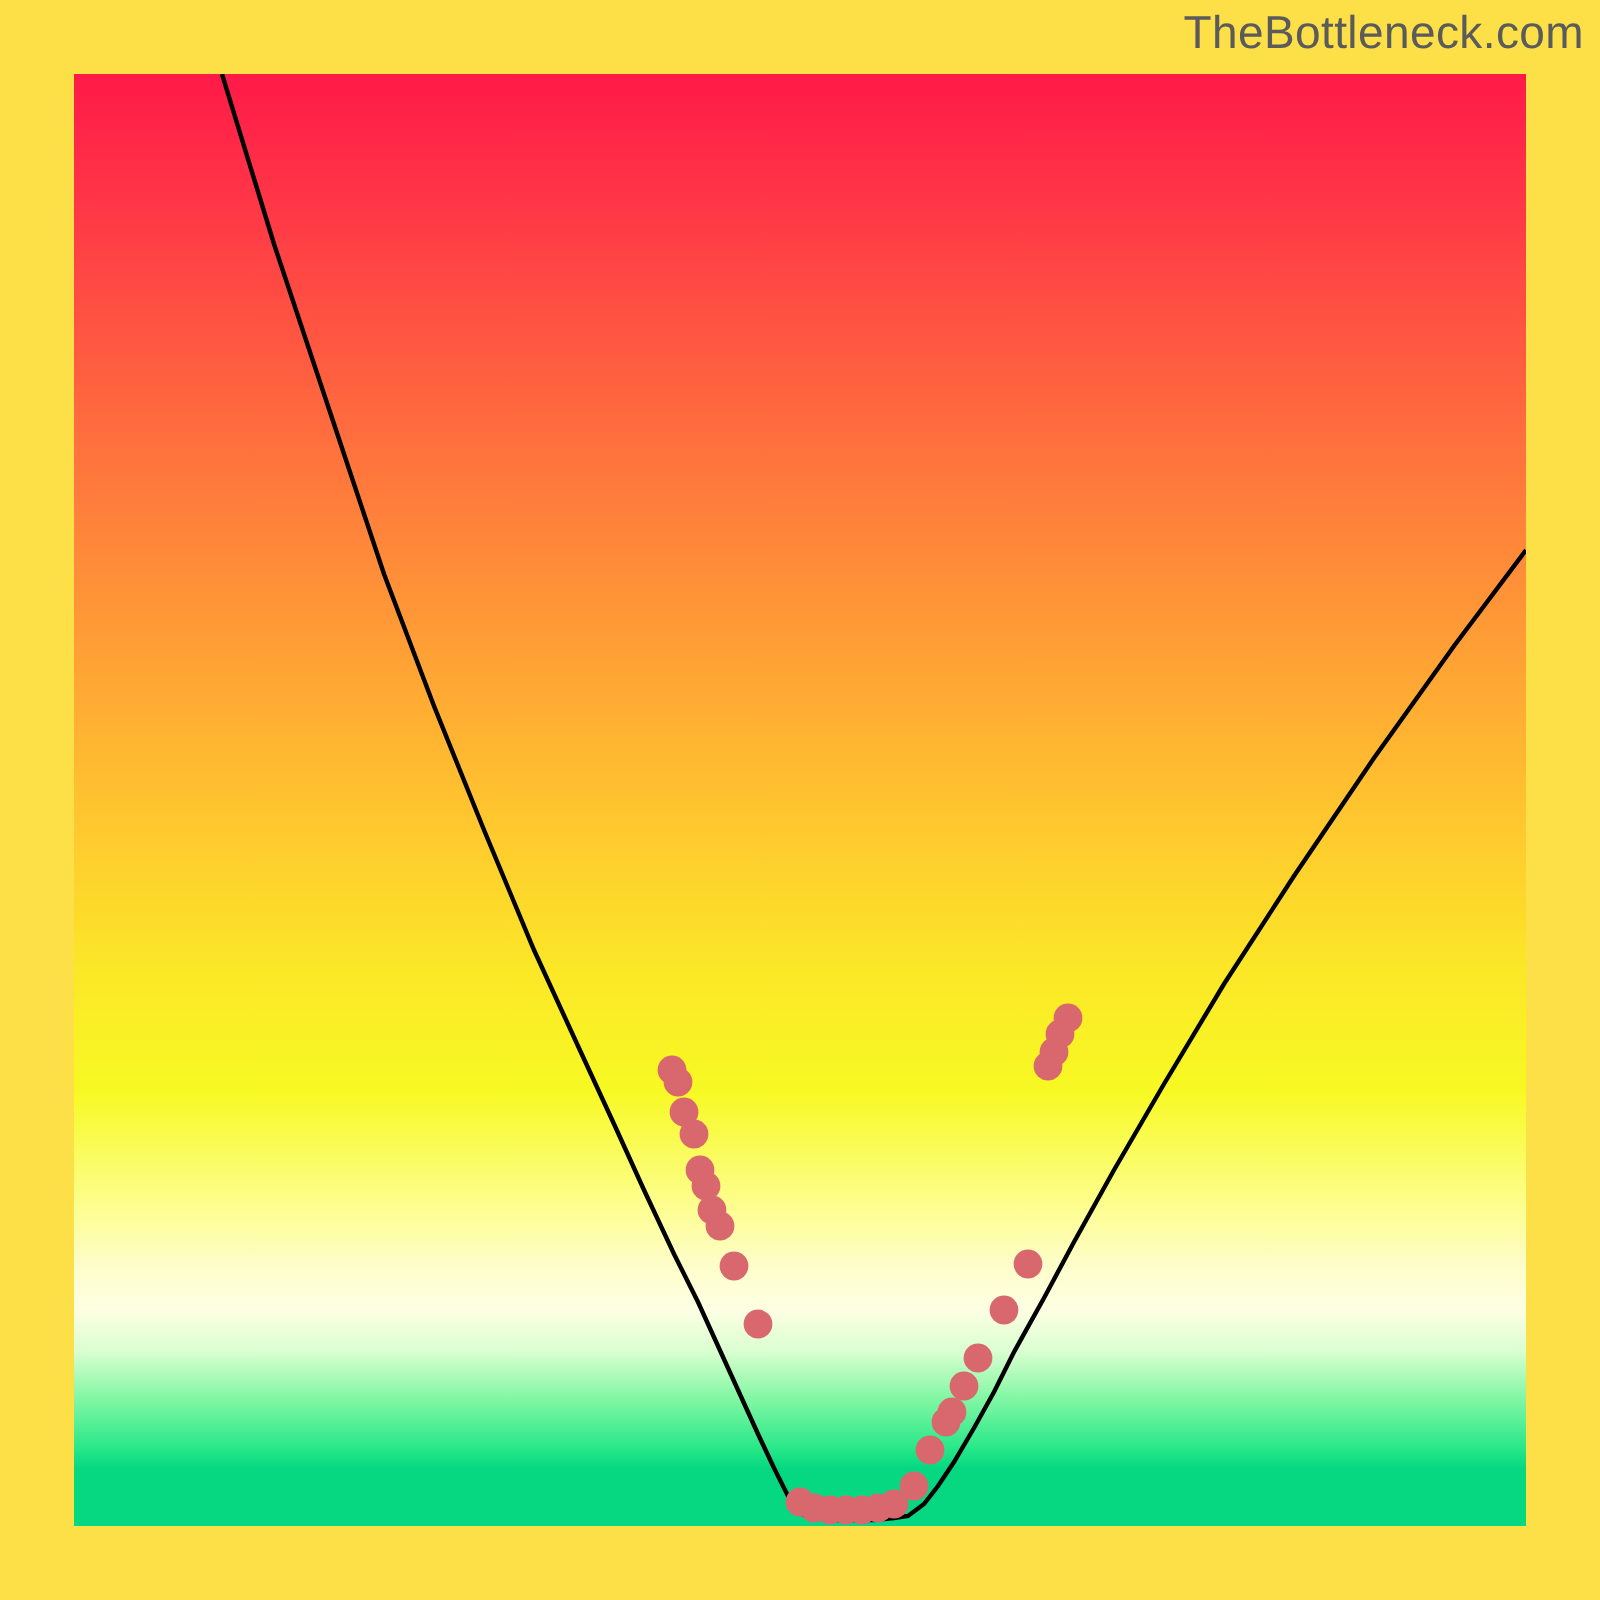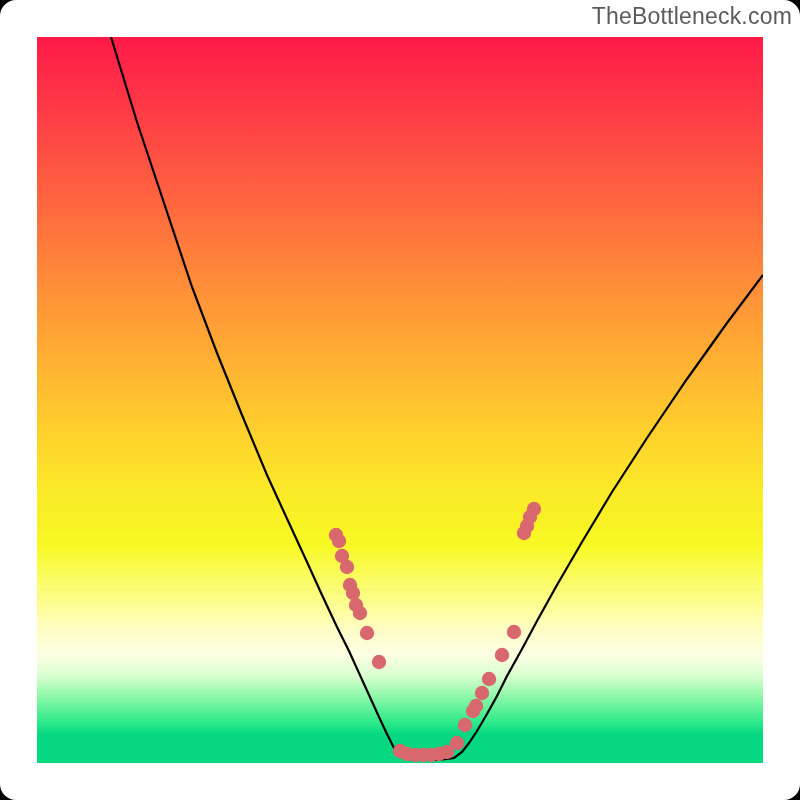--- a/index.html
+++ b/index.html
@@ -10,22 +10,21 @@
     background: #000;
     overflow: hidden;
     font-family: Arial, Helvetica, sans-serif;
   }
   .frame {
     position: absolute;
     left: 0;
     top: 0;
     width: 800px;
     height: 800px;
-    background: #ffffff;
-    border-radius: 16px;
+    background: #fde047;
   }
   .plot-area {
     position: absolute;
     left: 37px;
     top: 37px;
     width: 726px;
     height: 726px;
     overflow: hidden;
   }
   .gradient {

